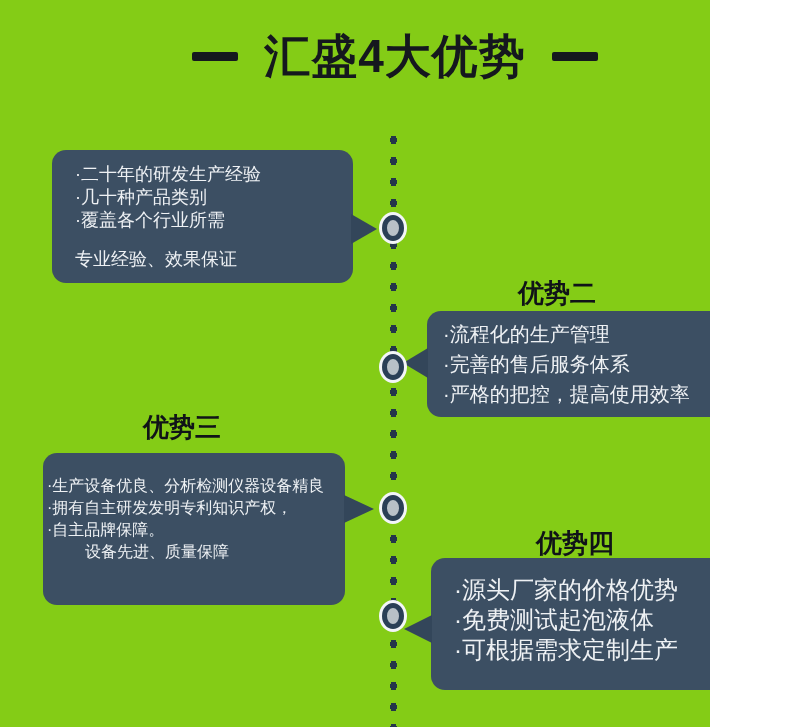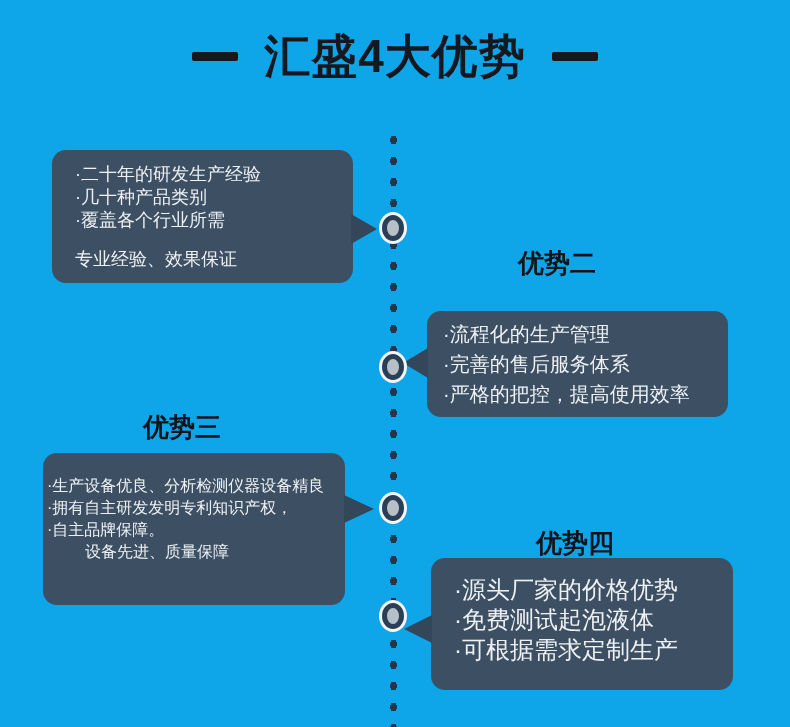--- a/index.html
+++ b/index.html
@@ -1,20 +1,20 @@
 <!DOCTYPE html>
 <html><head>
 <meta charset="utf-8">
 <style>
   html, body { margin: 0; padding: 0; }
   .canvas {
     position: relative;
-    width: 790px;
+    width: 710px;
     height: 727px;
-    background: #0ea5e9;
+    background: #84cc16;
     font-family: "Liberation Sans", sans-serif;
     overflow: hidden;
   }
 
   
   .title-row {
     position: absolute;
     top: 28px; left: 0;
     width: 790px; height: 56px;
     display: flex;
@@ -40,21 +40,21 @@
   .adv-heading {
     position: absolute;
     width: 180px;
     text-align: center;
     font-size: 26px;
     font-weight: bold;
     color: #101318;
     white-space: nowrap;
   }
   .h-1 { left: 100px; top: 104px; }
-  .h-2 { left: 467px; top: 246px; }
+  .h-2 { left: 467px; top: 276px; }
   .h-3 { left:  92px; top: 410px; }
   .h-4 { left: 485px; top: 526px; }
 
   
   .box {
     position: absolute;
     background: #3c4f63;
     border-radius: 14px;
     color: #eef1f4;
     box-sizing: border-box;

